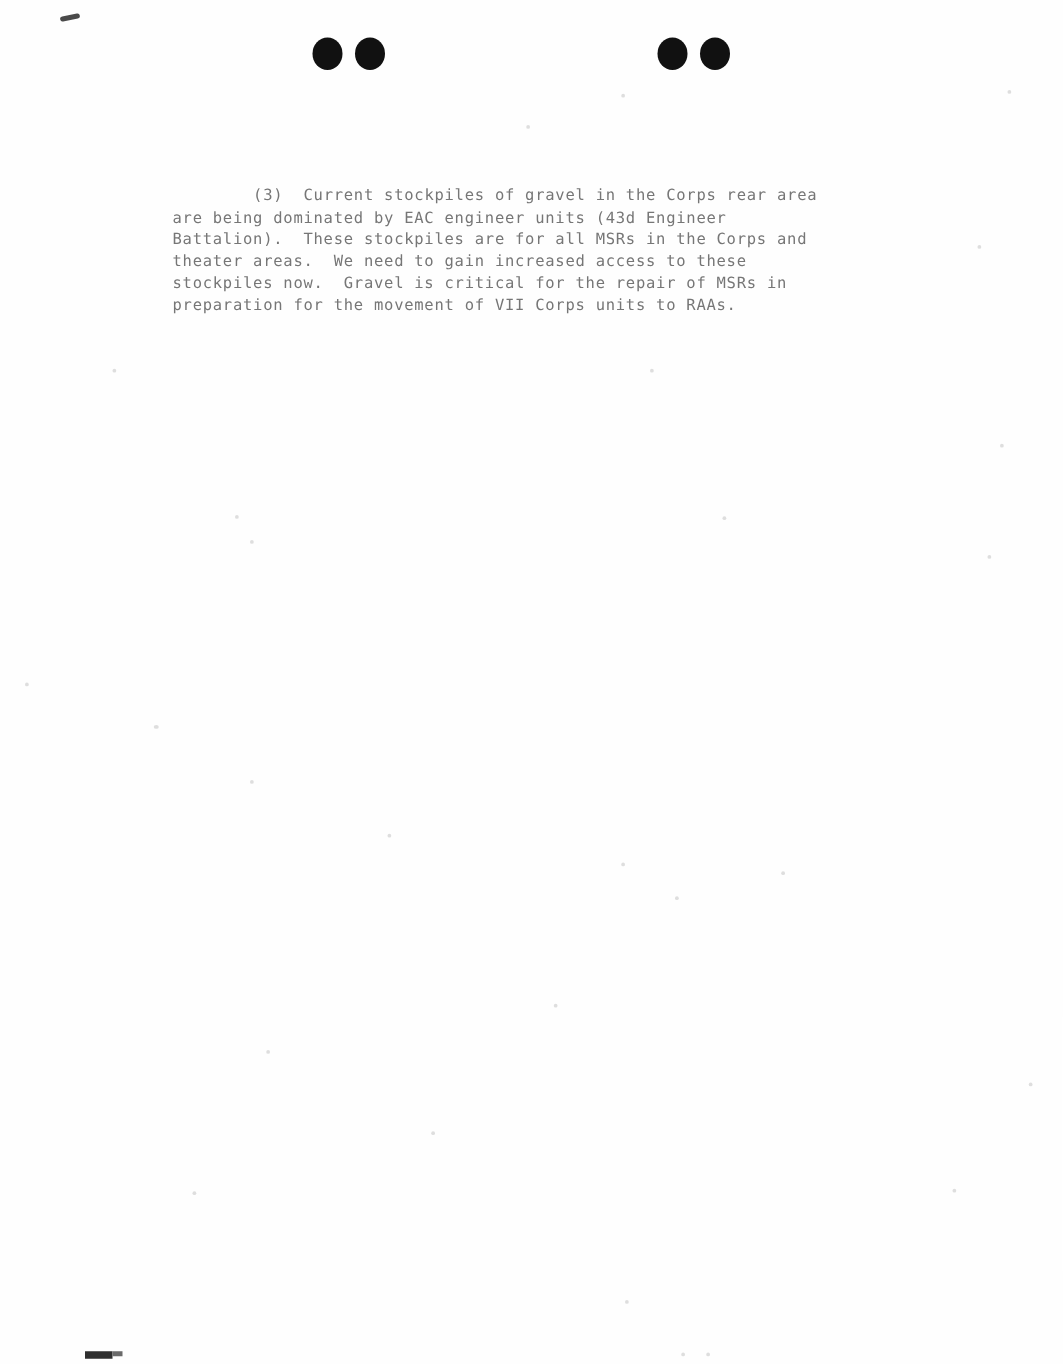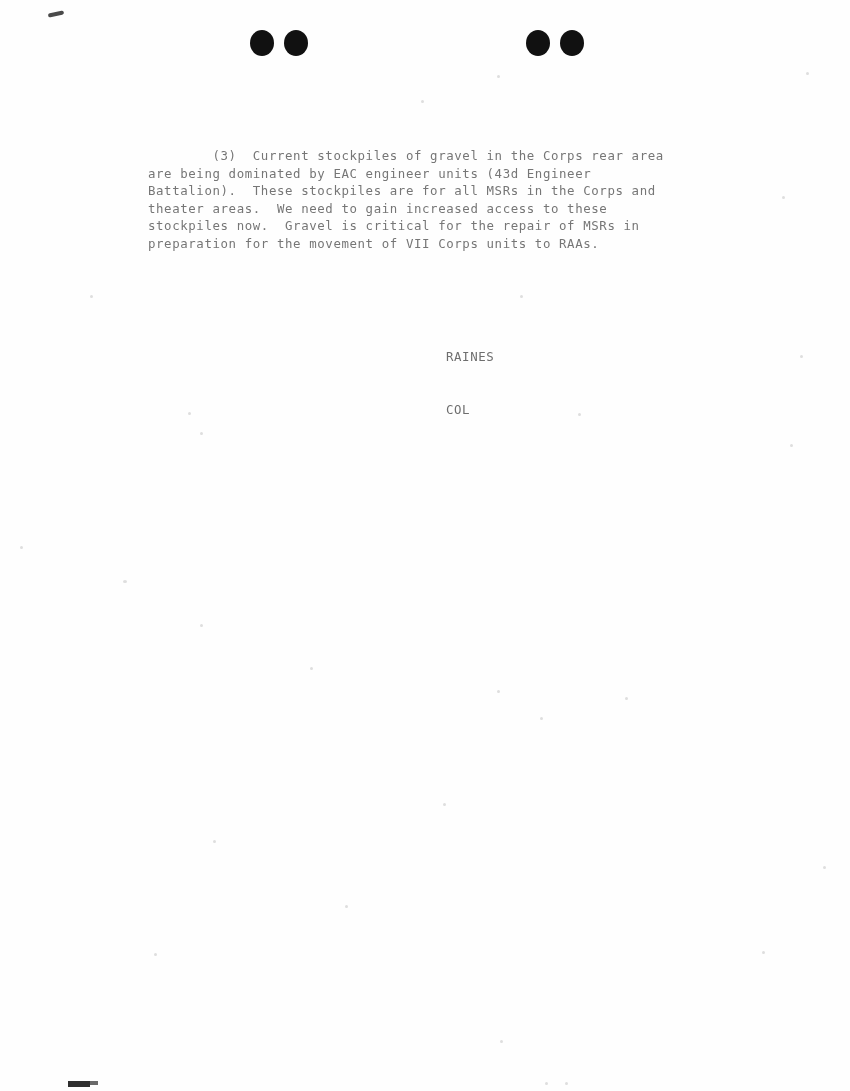--- a/index.html
+++ b/index.html
@@ -82,21 +82,21 @@
     width: 660px;
     color: #6b6b6b;
     font-size: 12.4px;
     line-height: 17.5px;
     letter-spacing: 0.6px;
     white-space: pre-wrap;
     font-family: "DejaVu Sans Mono", monospace;
   }
 
   .para {
-    margin: 0 0 0 10px;
+    margin: 0 0 0 0;
     white-space: pre-wrap;
   }
 
   .para.sub {
     color: #767676;
   }
 
   .spacer-lg { height: 27px; }
 
   .signature-block {
@@ -131,24 +131,20 @@
   <div class="doc-body">
     <p class="para sub">        (3)  Current stockpiles of gravel in the Corps rear area
 are being dominated by EAC engineer units (43d Engineer
 Battalion).  These stockpiles are for all MSRs in the Corps and
 theater areas.  We need to gain increased access to these
 stockpiles now.  Gravel is critical for the repair of MSRs in
 preparation for the movement of VII Corps units to RAAs.</p>
     <div class="spacer-lg"></div>
   </div>
 
-  <div class="signature-block">
-    <div>RAINES</div>
-    <div>COL</div>
-  </div>
 
   <div class="speck" style="left:806px;  top:72px;  width:3px; height:3px;"></div>
   <div class="speck" style="left:497px;  top:75px;  width:3px; height:3px;"></div>
   <div class="speck" style="left:421px;  top:100px; width:3px; height:3px;"></div>
   <div class="speck" style="left:782px;  top:196px; width:3px; height:3px;"></div>
   <div class="speck" style="left:90px;   top:295px; width:3px; height:3px;"></div>
   <div class="speck" style="left:520px;  top:295px; width:3px; height:3px;"></div>
   <div class="speck" style="left:800px;  top:355px; width:3px; height:3px;"></div>
   <div class="speck" style="left:188px;  top:412px; width:3px; height:3px;"></div>
   <div class="speck" style="left:578px;  top:413px; width:3px; height:3px;"></div>

